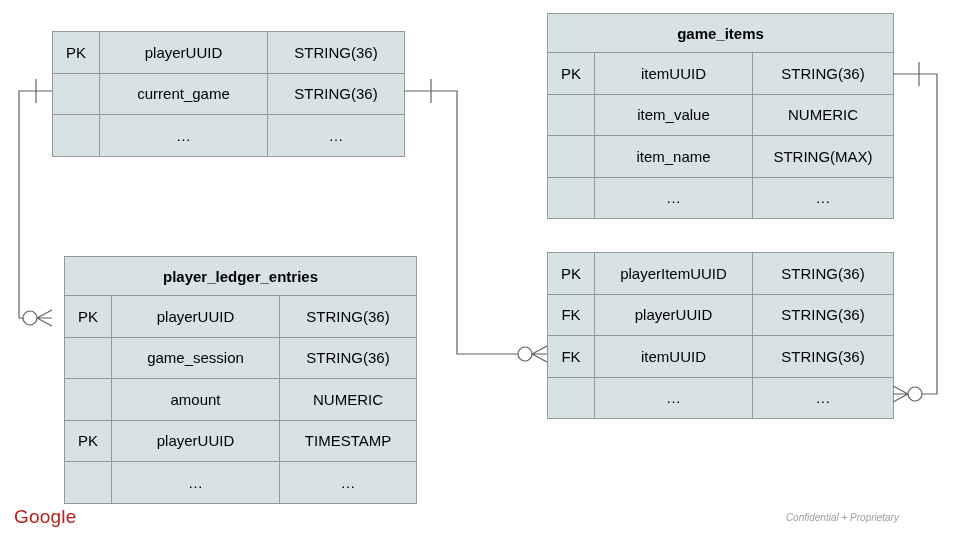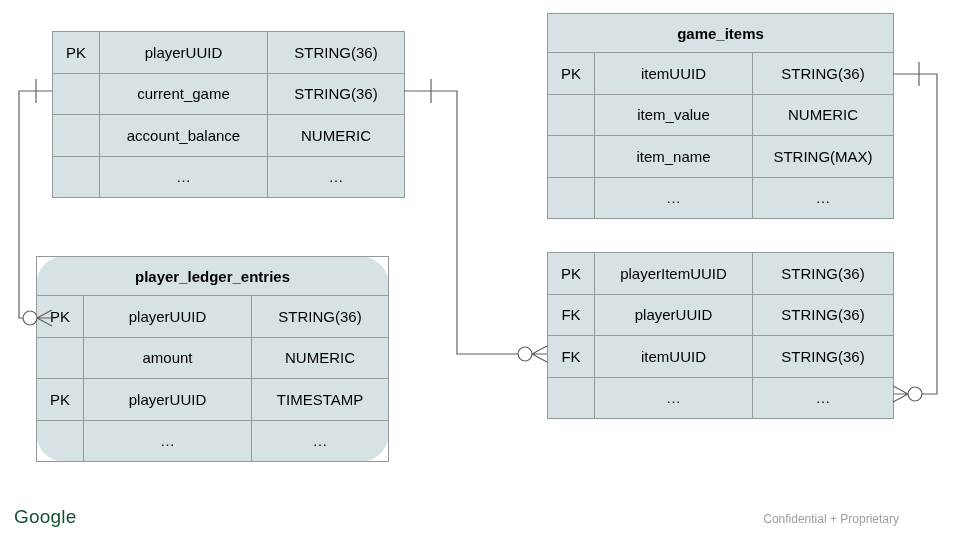--- a/index.html
+++ b/index.html
@@ -42,28 +42,29 @@
   }
   tr.title-row { height: 39px; }
   tr.r { height: 41.5px; }
   td.key-cell { text-align: center; }
   td.name-cell, td.type-cell { padding-left: 10px; text-align: center; }
   tr.row-bold td { font-weight: normal; }
   .google-logo {
     position: absolute;
     left: 14px; top: 506px;
     font-size: 19px;
-    color: #14532d;
+    color: #b91c1c;
     letter-spacing: 0.2px;
   }
   .footer-note {
     position: absolute;
     right: 61px; top: 512px;
-    font-size: 12px;
+    font-size: 10px;
     color: #9e9e9e;
+    font-style: italic;
   }
 </style>
 </head>
 <body>
 
 <table class="entity" style="left:52px; top:31px; width:352px;">
   <colgroup>
       <col style="width:47px">
       <col style="width:168px">
       <col style="width:137px">
@@ -74,25 +75,20 @@
       <td class="name-cell">playerUUID</td>
       <td class="type-cell">STRING(36)</td>
     </tr>
     <tr class="r">
       <td class="key-cell"></td>
       <td class="name-cell">current_game</td>
       <td class="type-cell">STRING(36)</td>
     </tr>
     <tr class="r">
       <td class="key-cell"></td>
-      <td class="name-cell">account_balance</td>
-      <td class="type-cell">NUMERIC</td>
-    </tr>
-    <tr class="r">
-      <td class="key-cell"></td>
       <td class="name-cell">…</td>
       <td class="type-cell">…</td>
     </tr>
   </tbody>
 </table>
 
 <table class="entity" style="left:547px; top:13px; width:346px;">
   <colgroup>
       <col style="width:47px">
       <col style="width:158px">
@@ -118,33 +114,38 @@
       <td class="type-cell">STRING(MAX)</td>
     </tr>
     <tr class="r">
       <td class="key-cell"></td>
       <td class="name-cell">…</td>
       <td class="type-cell">…</td>
     </tr>
   </tbody>
 </table>
 
-<table class="entity" style="left:36px; top:256px; width:352px;border-radius:29px;">
+<table class="entity" style="left:64px; top:256px; width:352px;">
   <colgroup>
       <col style="width:47px">
       <col style="width:168px">
       <col style="width:137px">
     </colgroup>
   <tbody>
     <tr class="title-row">
       <th class="title-cell" colspan="3">player_ledger_entries</th>
     </tr>
     <tr class="r row-bold">
       <td class="key-cell">PK</td>
       <td class="name-cell">playerUUID</td>
+      <td class="type-cell">STRING(36)</td>
+    </tr>
+    <tr class="r">
+      <td class="key-cell"></td>
+      <td class="name-cell">game_session</td>
       <td class="type-cell">STRING(36)</td>
     </tr>
     <tr class="r">
       <td class="key-cell"></td>
       <td class="name-cell">amount</td>
       <td class="type-cell">NUMERIC</td>
     </tr>
     <tr class="r row-bold">
       <td class="key-cell">PK</td>
       <td class="name-cell">playerUUID</td>

